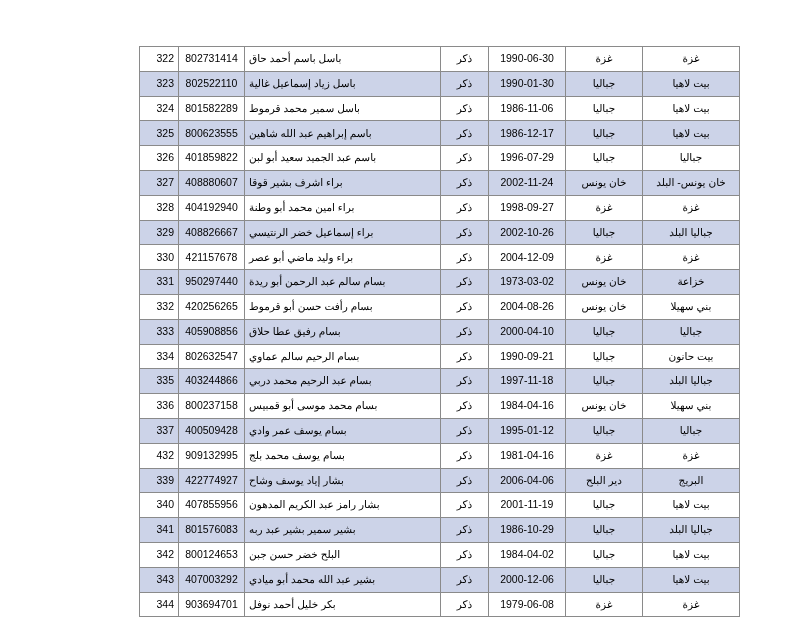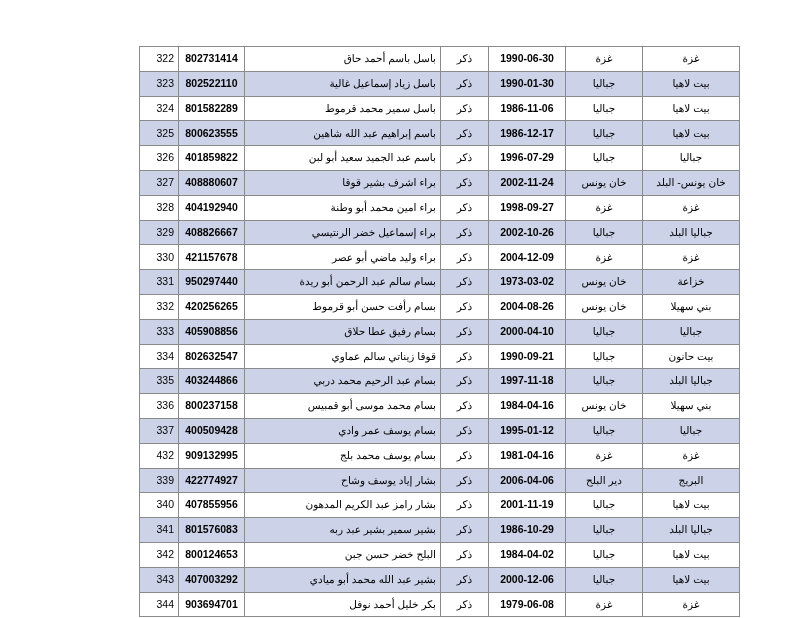--- a/index.html
+++ b/index.html
@@ -56,34 +56,32 @@
   col.c-dob  { width: 77px; }
   col.c-sex  { width: 48px; }
   col.c-name { width: 196px; }
   col.c-id   { width: 66px; }
   col.c-idx  { width: 39px; }
 
   td.loc2, td.loc1, td.dob, td.sex {
     text-align: center;
   }
   td.name {
-    text-align: right;
+    text-align: left;
   }
   td.id {
     text-align: center;
     direction: ltr;
-    font-weight: bold;
   }
   td.idx {
     text-align: right;
     direction: ltr;
   }
   td.dob {
     direction: ltr;
-    font-weight: bold;
   }
 </style>
 </head>
 <body>
 
 <div class="page">
   <div class="table-wrap">
     <table class="roster">
       <colgroup>
         <col class="c-loc2">
@@ -201,21 +199,21 @@
             <td class="sex">ذكر</td>
             <td class="name">بسام رفيق عطا حلاق</td>
             <td class="id">405908856</td>
             <td class="idx">333</td>
           </tr>
           <tr class="plain">
             <td class="loc2">بيت حانون</td>
             <td class="loc1">جباليا</td>
             <td class="dob">1990-09-21</td>
             <td class="sex">ذكر</td>
-            <td class="name">قوقا زيناتي سالم عماوي</td>
+            <td class="name">بسام الرحيم سالم عماوي</td>
             <td class="id">802632547</td>
             <td class="idx">334</td>
           </tr>
           <tr class="alt">
             <td class="loc2">جباليا البلد</td>
             <td class="loc1">جباليا</td>
             <td class="dob">1997-11-18</td>
             <td class="sex">ذكر</td>
             <td class="name">بسام عبد الرحيم محمد دربي</td>
             <td class="id">403244866</td>

